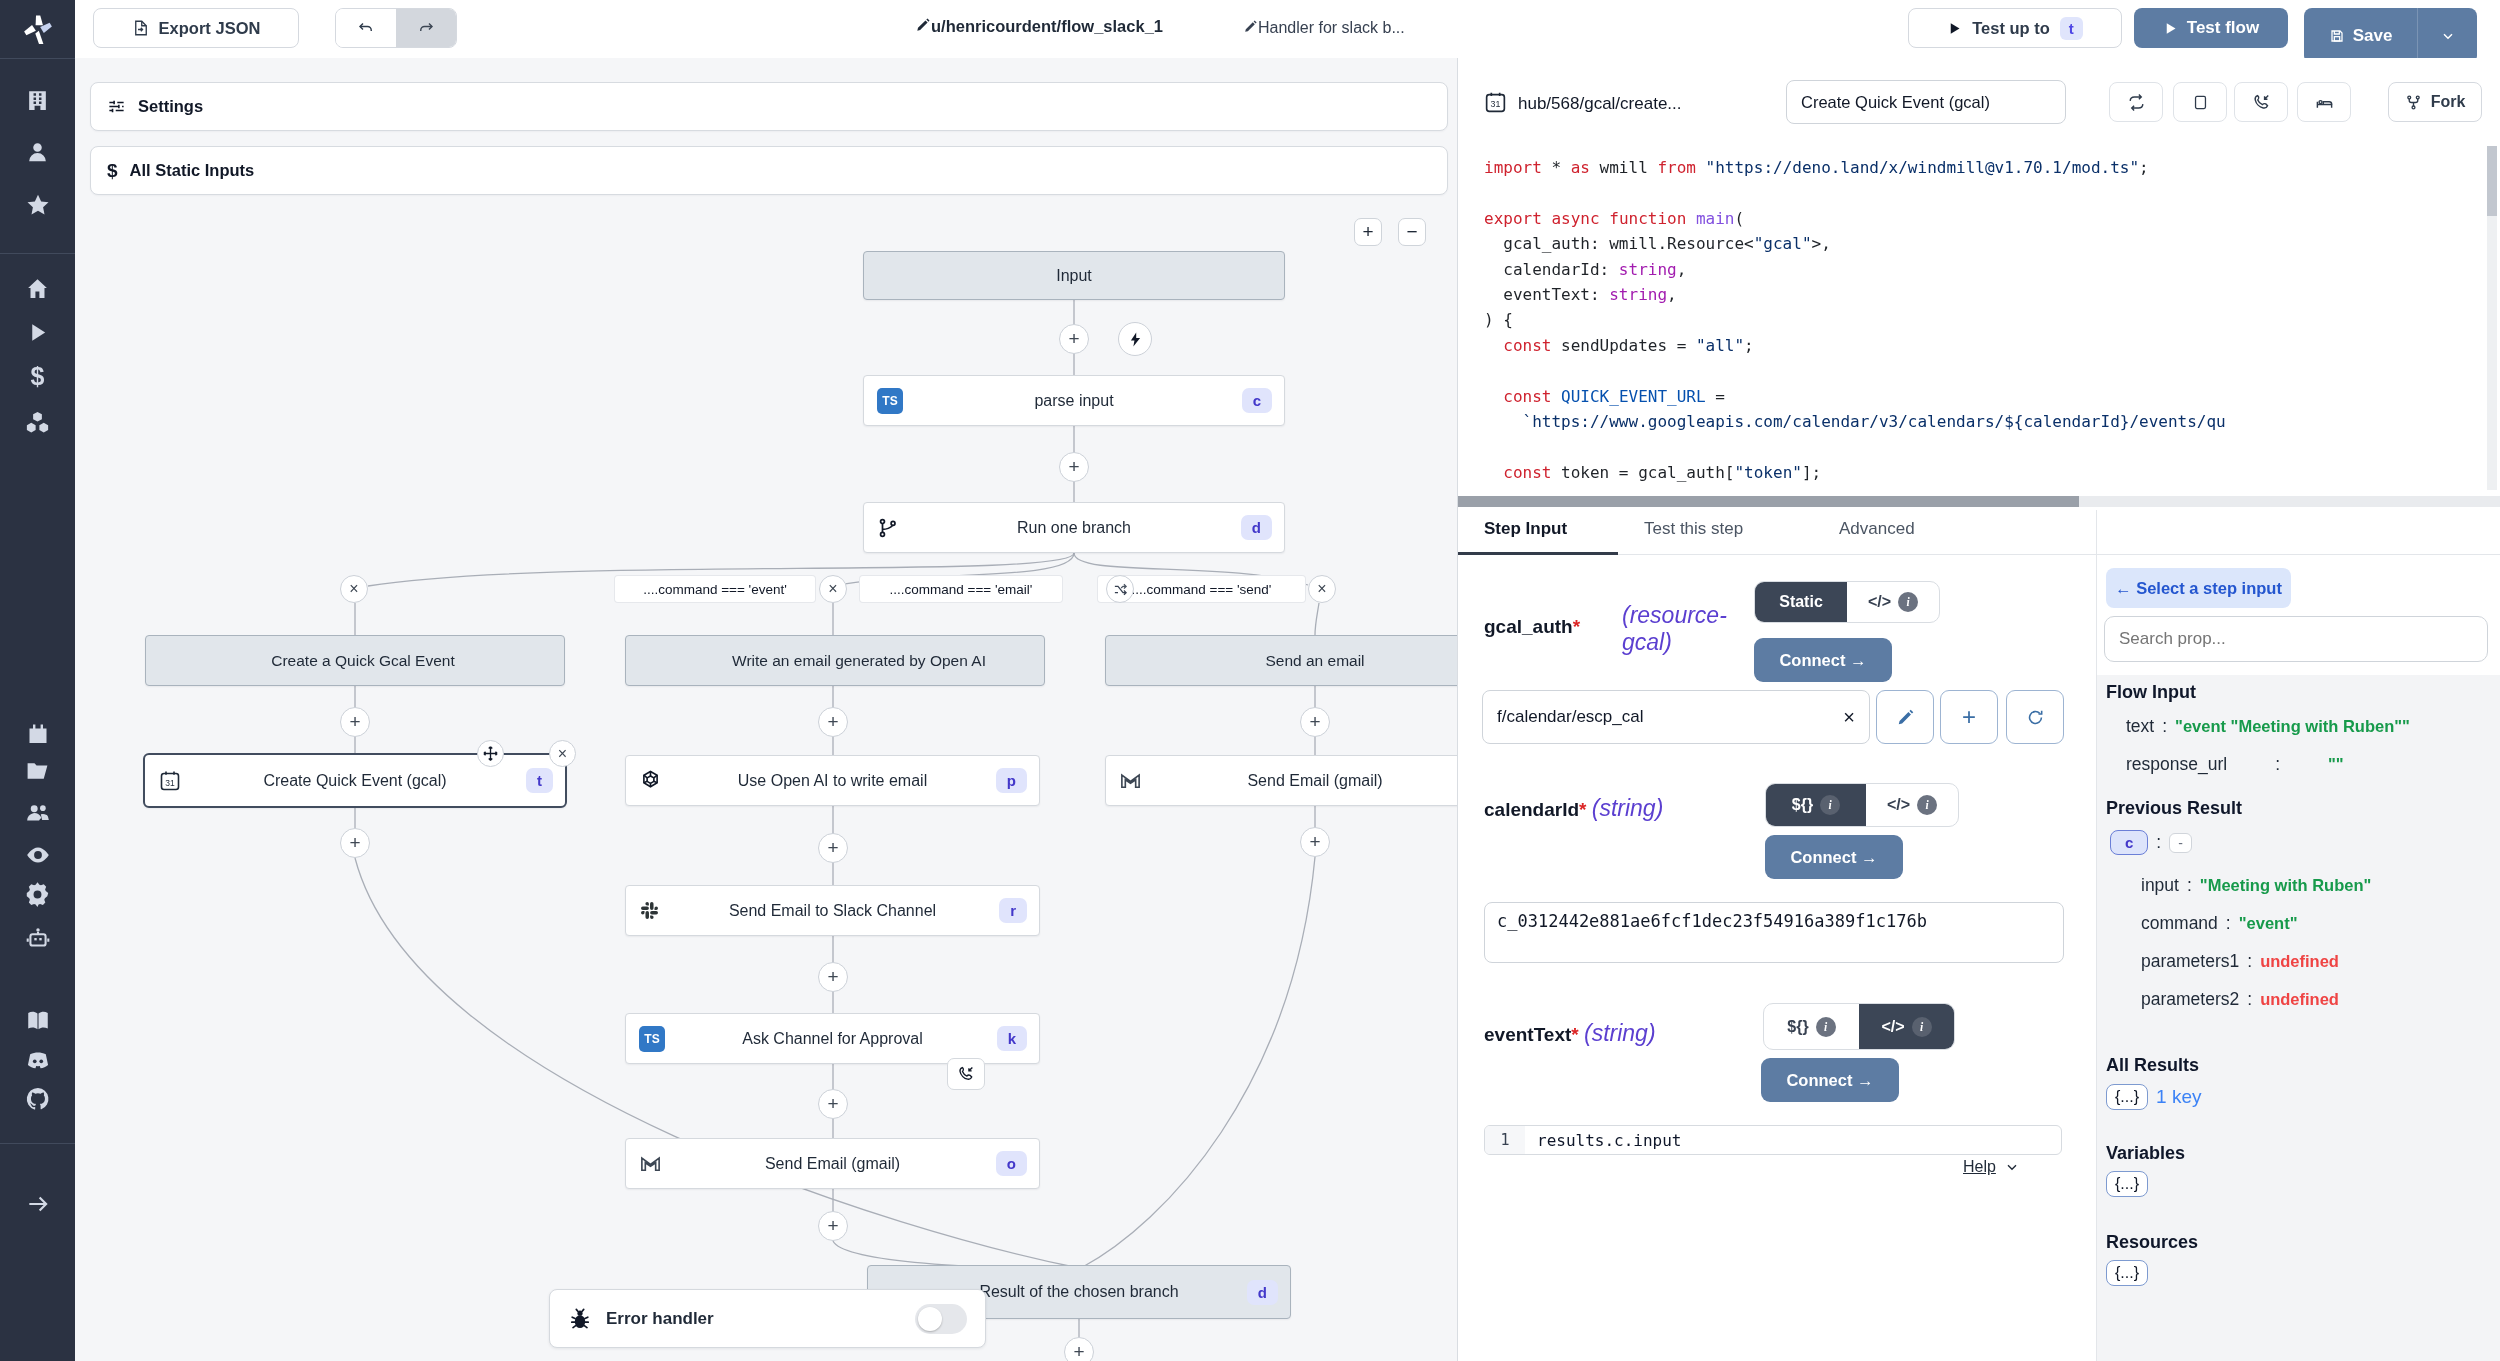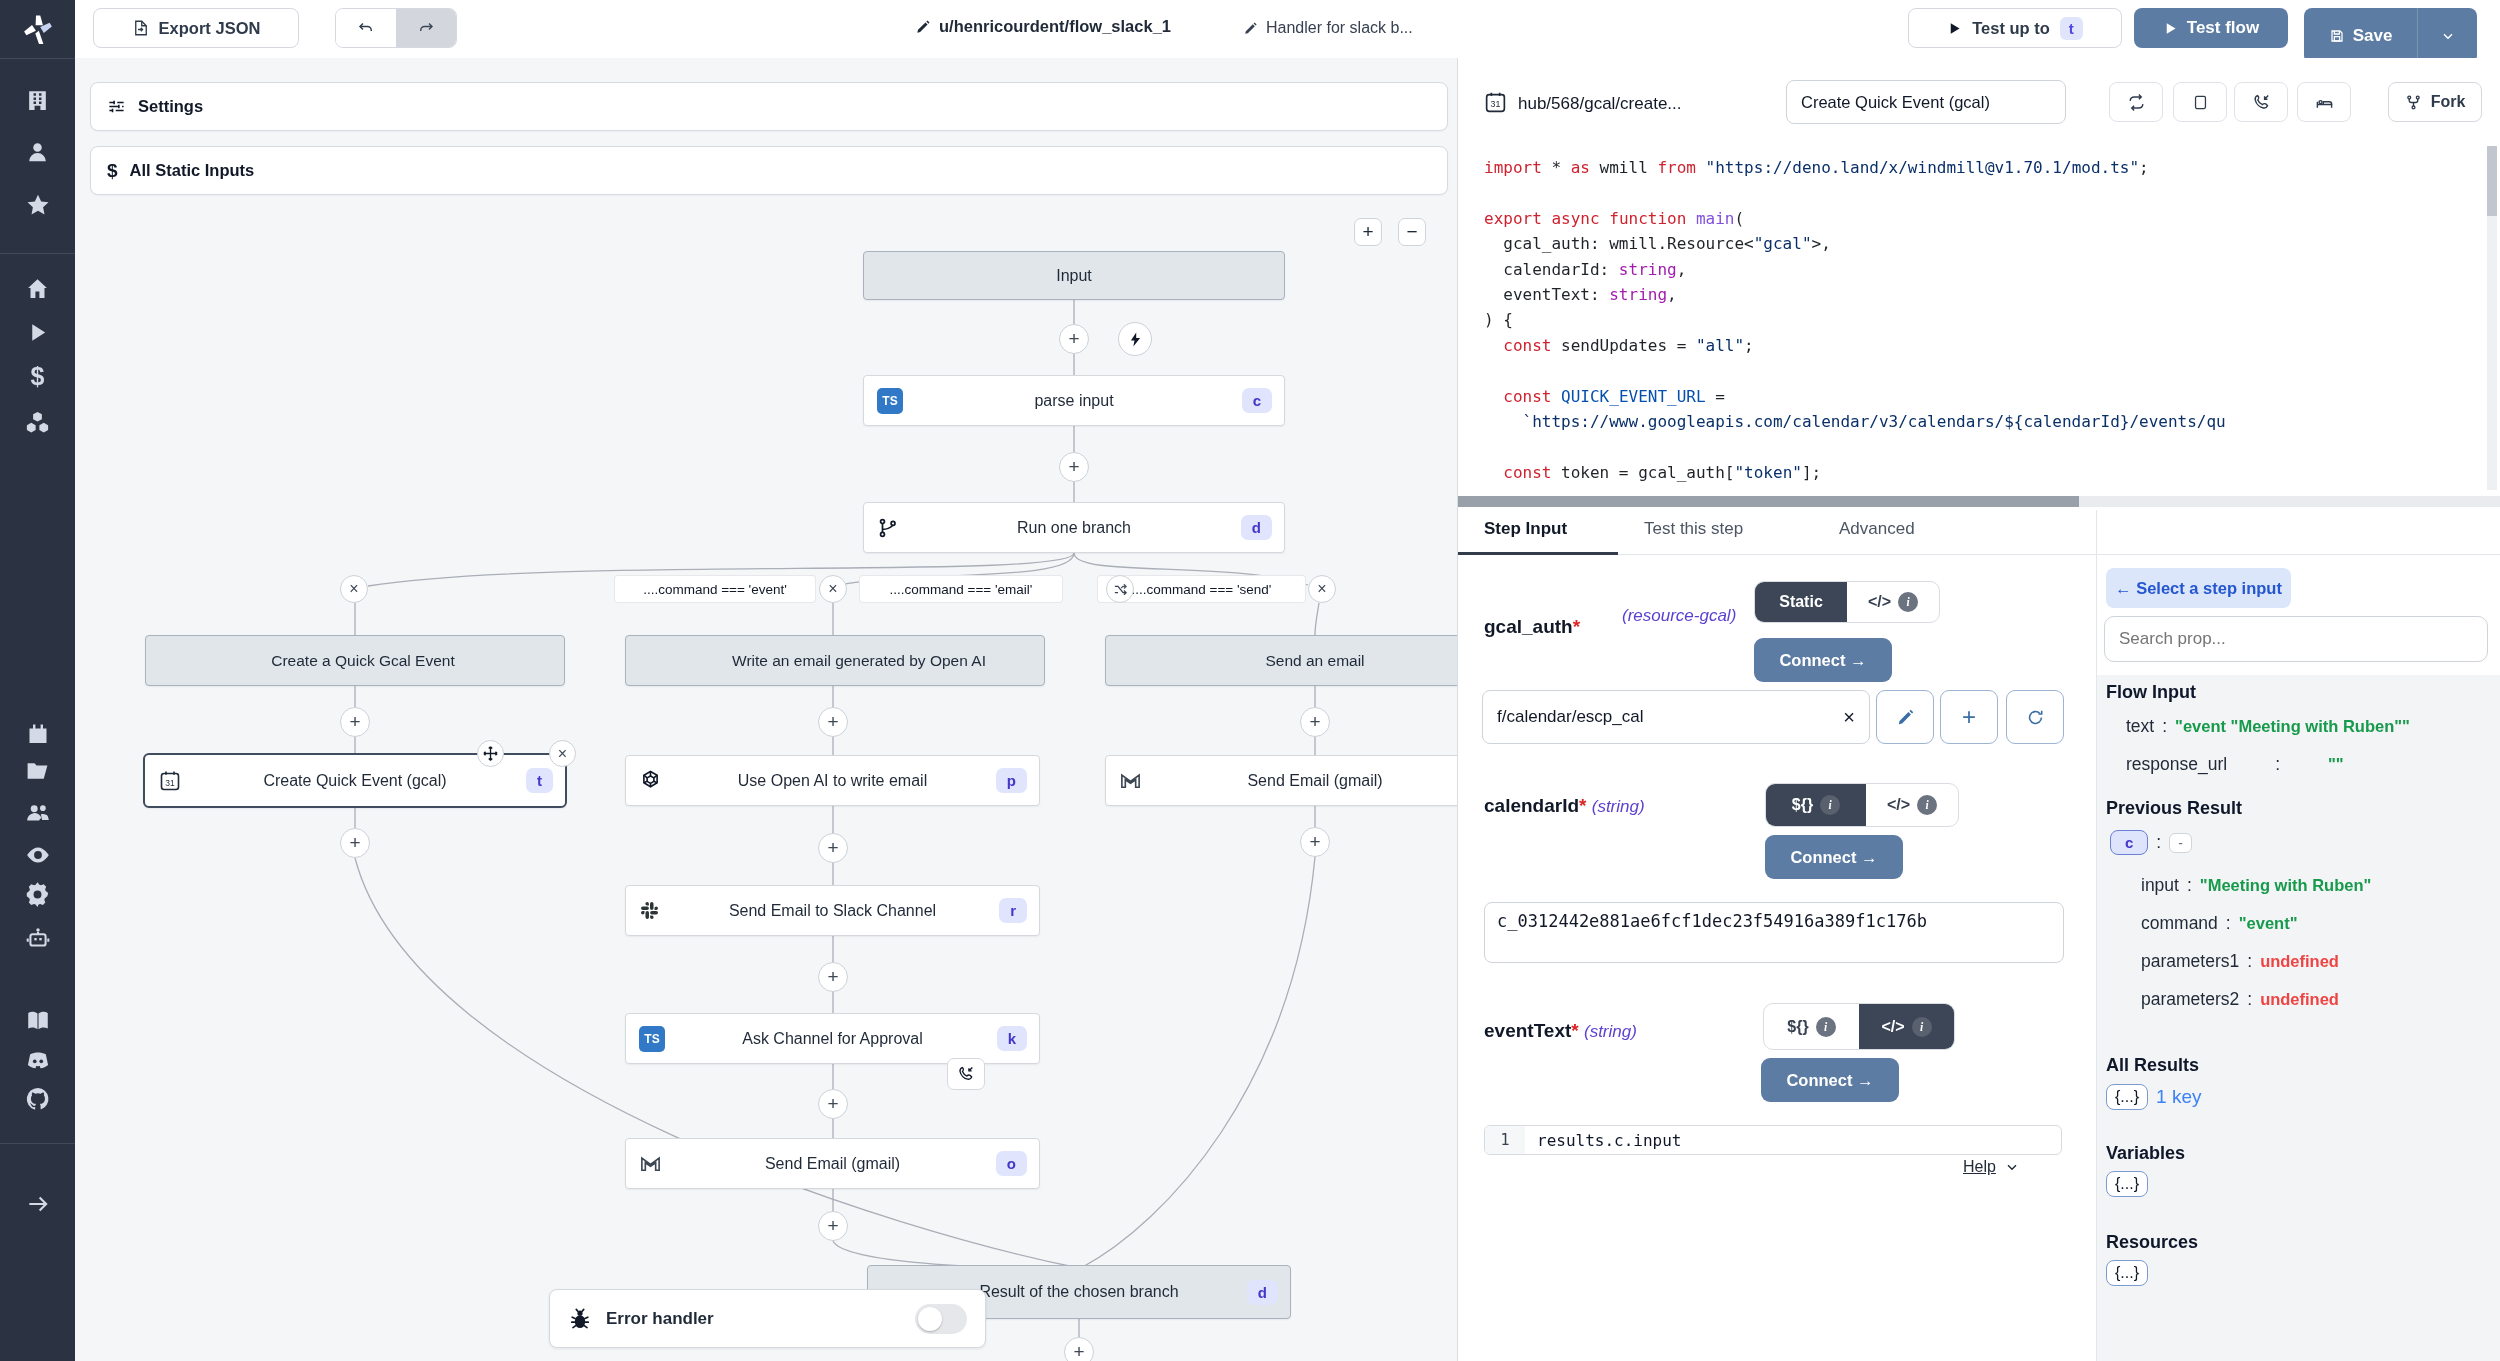--- a/index.html
+++ b/index.html
@@ -7,21 +7,21 @@
   .abs{position:absolute;}
   svg{display:block}
   
   #sidebar{left:0;top:0;width:75px;height:1361px;background:#2b3242;}
   .sbi{position:absolute;left:24px;width:27px;height:27px;color:#d3d9e5;display:flex;align-items:center;justify-content:center;}
   .sb-divider{position:absolute;left:0;width:75px;height:1px;background:#414a5c;}
   
   #topbar{left:75px;top:0;width:2425px;height:58px;background:#fff;border-bottom:1px solid #e4e7eb;}
   .btn-outline{position:absolute;background:#fff;border:1px solid #d5d9df;border-radius:8px;display:flex;align-items:center;justify-content:center;gap:9px;color:#2f3b4b;font-weight:700;font-size:16.5px;box-sizing:border-box;}
   .btn-blue{position:absolute;background:#5d7ca3;border-radius:8px;display:flex;align-items:center;justify-content:center;gap:9px;color:#fff;font-weight:700;font-size:17px;box-sizing:border-box;}
-  .tb-path{position:absolute;display:flex;align-items:center;gap:8px;color:#1f2937;}
+  .tb-path{position:absolute;display:flex;color:#1f2937;}
   .pill-badge{background:#e0e5fc;color:#4f46e5;border-radius:6px;font-weight:700;font-size:15px;padding:3px 9px;}
   
   #canvas{left:75px;top:58px;width:1382px;height:1303px;background:#f5f6f8;overflow:hidden;}
   .bar{position:absolute;left:15px;width:1358px;height:49px;background:#fff;border:1px solid #d7dbe0;border-radius:8px;display:flex;align-items:center;gap:12px;padding:0 16px;box-sizing:border-box;font-weight:700;font-size:16.5px;color:#111827;box-shadow:0 1px 2px rgba(16,24,40,.04);}
   .zoombtn{position:absolute;width:28px;height:28px;background:#fff;border:1px solid #cfd4da;border-radius:7px;display:flex;align-items:center;justify-content:center;font-size:19px;color:#1f2937;box-sizing:border-box;}
   .node{position:absolute;height:51px;background:#fff;border:1px solid #d5d9de;border-radius:4px;display:flex;align-items:center;justify-content:center;font-size:16px;color:#1f2937;box-shadow:0 1px 2px rgba(16,24,40,.06);box-sizing:border-box;}
   .node.gray{background:#e1e6eb;border-color:#a9b3bd;}
   .node.selected{border:2px solid #414c5e;border-radius:6px;}
   .nicon{position:absolute;left:13px;display:flex;align-items:center;color:#2a2f36;}
   .nbadge{position:absolute;right:12px;background:#e0e4fc;color:#4338ca;font-weight:700;font-size:15px;border-radius:7px;padding:4px 11px;}
@@ -35,21 +35,21 @@
   .toggle .knob{position:absolute;left:3px;top:3px;width:24px;height:24px;background:#fff;border-radius:50%;box-shadow:0 1px 2px rgba(0,0,0,.25);}
   
   #rpanel{left:1457px;top:58px;width:1043px;height:1303px;background:#fff;border-left:1px solid #d9dde2;box-sizing:border-box;}
   .hbtn{position:absolute;top:24px;width:54px;height:40px;background:#fff;border:1px solid #dfe3e8;border-radius:8px;display:flex;align-items:center;justify-content:center;color:#2f3b4b;box-sizing:border-box;}
   #code{position:absolute;left:26px;top:97px;width:990px;font-family:"DejaVu Sans Mono",monospace;font-size:16px;line-height:25.4px;white-space:pre;overflow:hidden;}
   .tok-kw{color:#cf222e}.tok-fn{color:#8250df}.tok-str{color:#0a3069}.tok-type{color:#a21caf}.tok-var{color:#0550ae}.tok-pl{color:#1f2328}
   .tab{position:absolute;top:461px;font-size:17px;color:#4b5563;}
   .tab.active{color:#111827;font-weight:700;}
   .fieldname{position:absolute;font-size:19px;font-weight:800;color:#111827;}
   .fieldname .req{color:#dc2626;}
-  .fieldtype{color:#5b3fd0;font-style:italic;font-size:17px;font-weight:400;}
+  .fieldtype{color:#5b3fd0;font-style:italic;font-size:23px;font-weight:400;}
   .segtoggle{position:absolute;height:42px;background:#fff;border:1px solid #d9dde2;border-radius:10px;display:flex;overflow:hidden;box-sizing:border-box;}
   .seg{display:flex;align-items:center;justify-content:center;gap:7px;font-weight:700;font-size:16px;color:#374151;}
   .seg.dark{background:#3c4656;color:#fff;}
   .info-dot{width:20px;height:20px;border-radius:50%;background:#6b7280;color:#fff;font-size:11.5px;font-weight:700;display:flex;align-items:center;justify-content:center;font-style:italic;font-family:"Liberation Serif",serif;}
   .seg.dark .info-dot{background:#59616f;}
   .connect{position:absolute;width:138px;height:44px;background:#5d7ca3;border-radius:9px;color:#fff;font-weight:700;font-size:16.5px;display:flex;align-items:center;justify-content:center;}
   .input-box{position:absolute;background:#fff;border:1px solid #cfd4da;border-radius:8px;box-sizing:border-box;font-size:17px;color:#111827;display:flex;align-items:center;padding:0 14px;}
   .rsbtn{position:absolute;width:58px;height:54px;background:#fff;border:1px solid #9db4d2;border-radius:9px;color:#3a6ea5;display:flex;align-items:center;justify-content:center;box-sizing:border-box;}
   
   #subdiv{position:absolute;left:638px;top:452px;width:1px;height:851px;background:#e3e6ea;}

